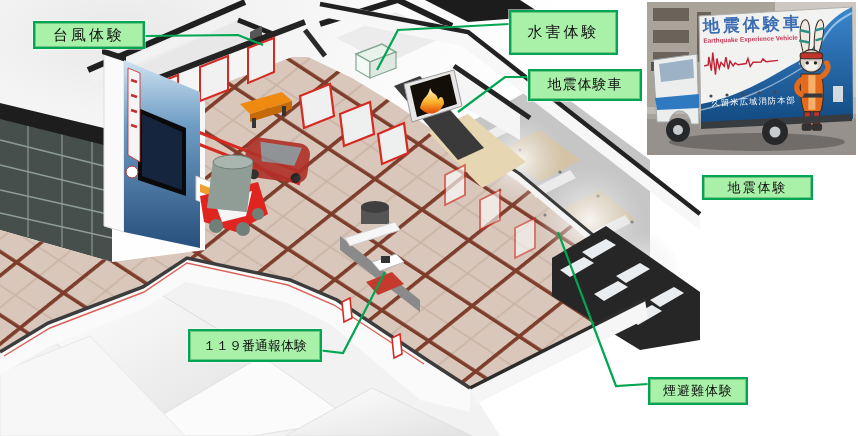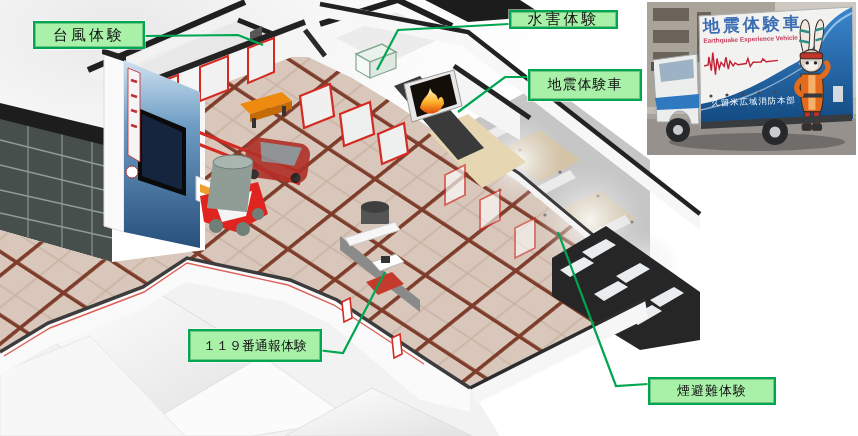--- a/index.html
+++ b/index.html
@@ -296,26 +296,29 @@
           <circle cx="31" cy="128" r="5" fill="#c9ccce"></circle>
       <circle cx="128" cy="130" r="13" fill="#26282a"></circle>
           <circle cx="128" cy="130" r="5.5" fill="#c9ccce"></circle>
     </g>
   </g>
 </svg>
 
 <div class="lbl" style="left:33px;top:21px;width:112px;height:28px;font-size:15px;letter-spacing:3px">
   <span>台風体験</span>
 </div>
-<div class="lbl" style="left:509px;top:10px;width:109px;height:19px;font-size:15px;letter-spacing:3px">
+<div class="lbl" style="left:509px;top:10px;width:109px;height:45px;font-size:15px;letter-spacing:3px">
   <span>水害体験</span>
 </div>
 <div class="lbl" style="left:528px;top:69px;width:114px;height:32px;font-size:14px;letter-spacing:1px">
   <span>地震体験車</span>
 </div>
+<div class="lbl" style="left:702px;top:175px;width:111px;height:25px;font-size:13px;letter-spacing:2px">
+  <span>地震体験</span>
+</div>
 <div class="lbl" style="left:188px;top:329px;width:134px;height:33px;font-size:13px">
   <span>１１９番通報体験</span>
 </div>
-<div class="lbl" style="left:648px;top:377px;width:128px;height:28px;font-size:13px;letter-spacing:1px">
+<div class="lbl" style="left:648px;top:377px;width:100px;height:28px;font-size:13px;letter-spacing:1px">
   <span>煙避難体験</span>
 </div>
 
 </div>
 
 </body></html>

